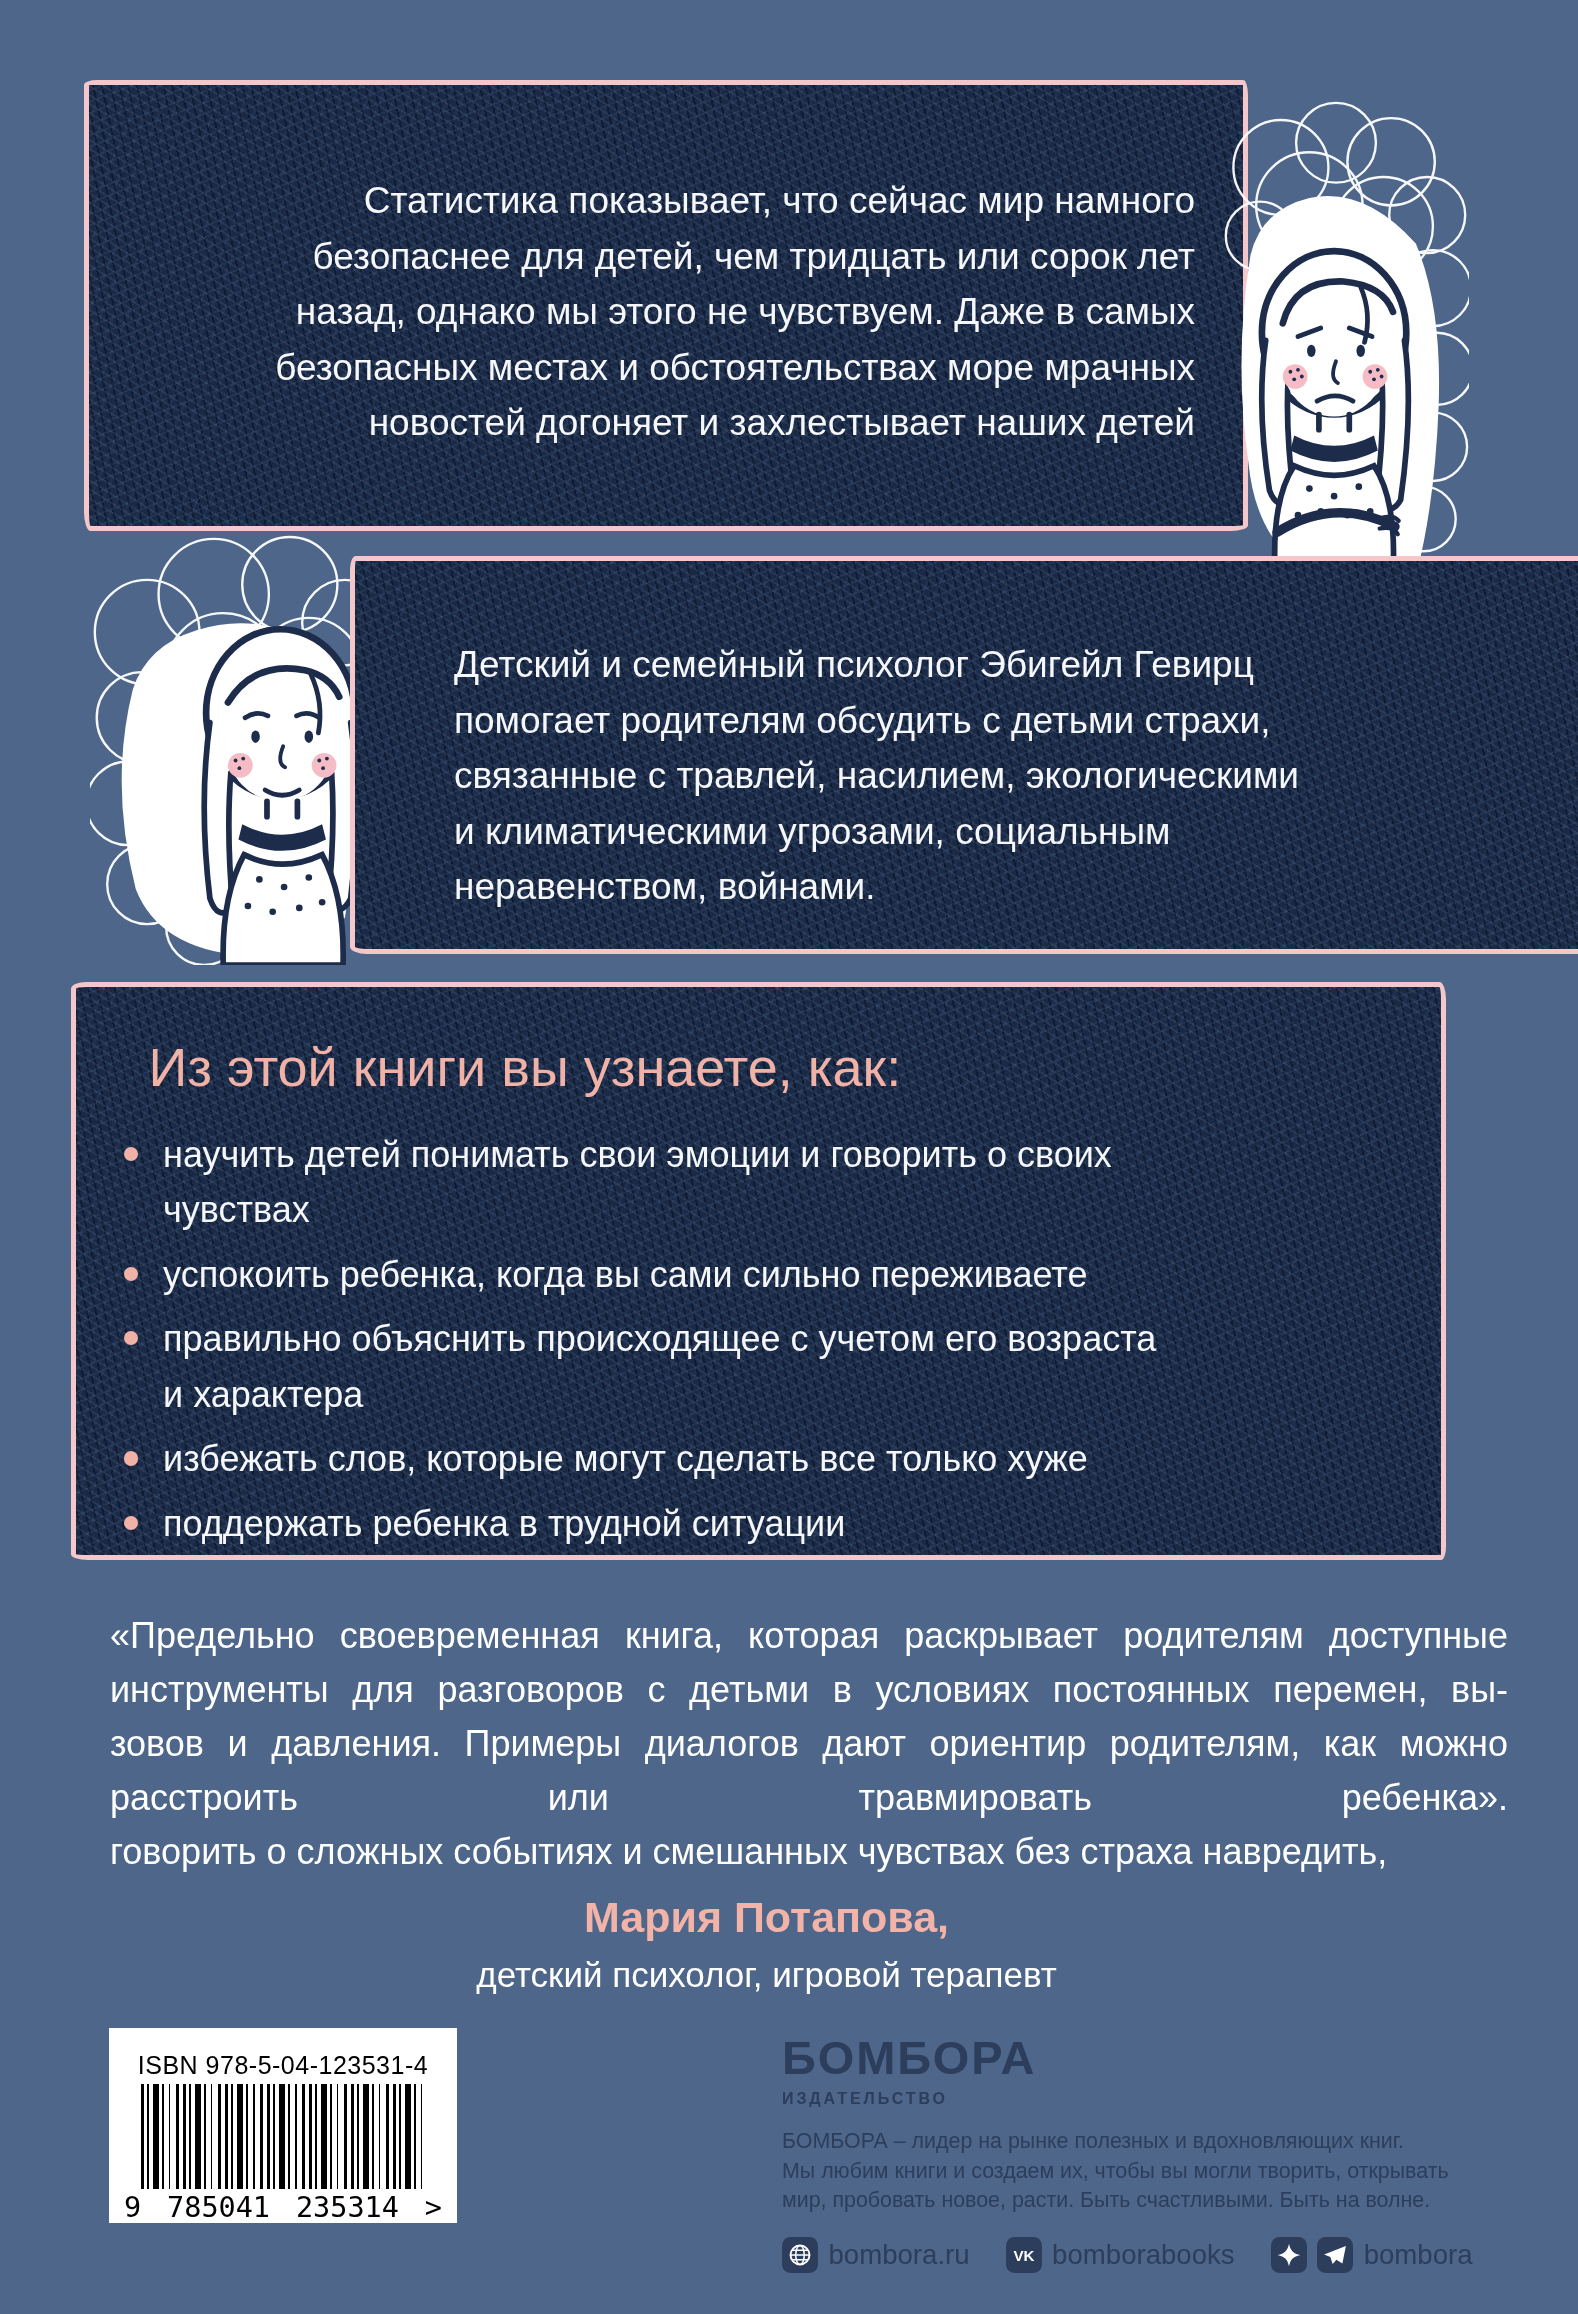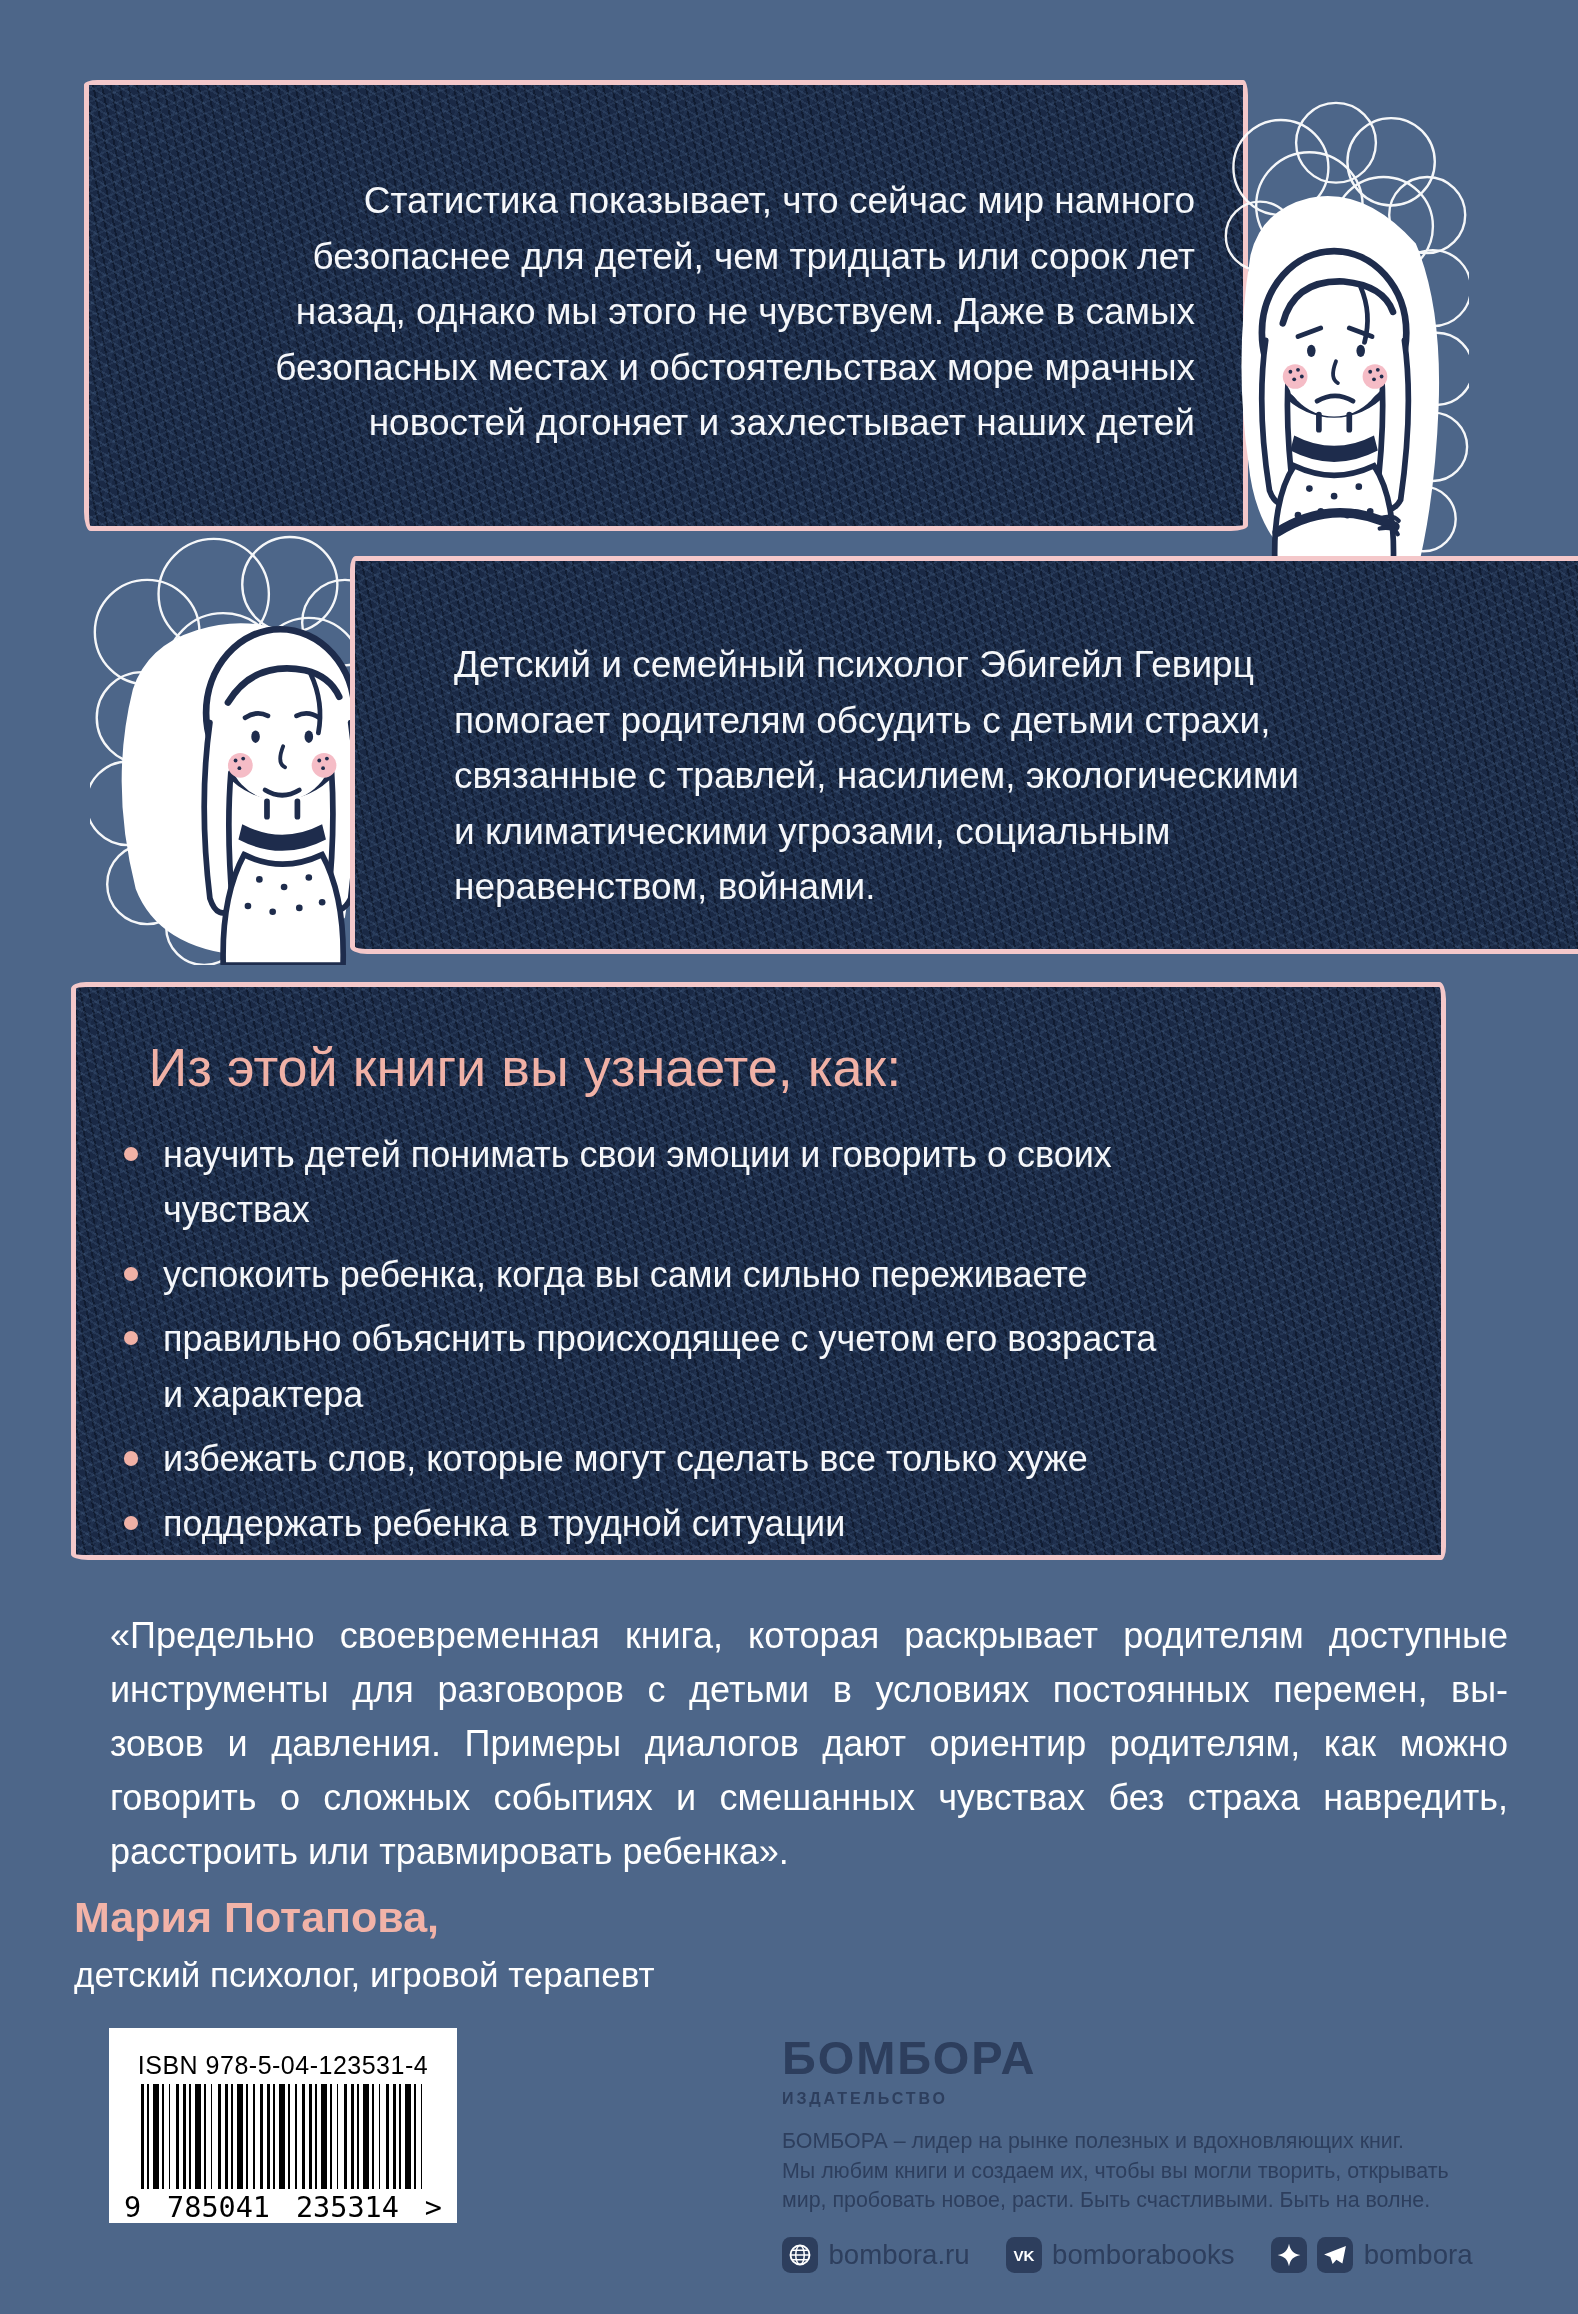--- a/index.html
+++ b/index.html
@@ -39,21 +39,21 @@
   .bullet .dot{
     flex:0 0 14.3px; width:14.3px; height:14.3px; border-radius:50%;
     background:#f0b1a6; margin:20px 25px 0 3.8px;
   }
   
   #quote{ position:absolute; left:74px; top:1609px; width:1434px;
     color:#ffffff; font-size:36px; line-height:1.5; }
   #quote .qline{ text-align:justify; text-align-last:justify;margin-left:36px; }
   #quote .qline:last-child{ text-align-last:left; }
   #attribution{ position:absolute; left:74px; top:1893px; width:1434px;
-    text-align:left; padding-right:0; box-sizing:border-box; }
+    text-align:center; padding-right:0; box-sizing:border-box; }
   #quote-author{ font-size:43px; font-weight:bold; color:#f2b3a8; padding-right:49px; }
   #quote-author-title{ font-size:35px; color:#ffffff; margin-top:13.3px; padding-right:49px; }
   
   #isbn-box{ position:absolute; left:109px; top:2028px; width:348px; height:195px;
     background:#ffffff; color:#000; text-align:center; }
   #isbn-label{ font-size:25px; margin-top:23px; letter-spacing:0.5px; }
   #barcode{ width:285px; height:105px; margin:3.8px auto 0;
     background:repeating-linear-gradient(90deg,
       #000 0 2.9px, #fff 2.9px 5.7px, #000 5.7px 7.6px, #fff 7.6px 12.4px,
       #000 12.4px 18px, #fff 18px 21px, #000 21px 23px, #fff 23px 27.6px,
@@ -252,22 +252,22 @@
           </div>
         </div>
       </div>
   </div>
 
   <div id="quote">
 
   <div class="qline">«Предельно своевременная книга, которая раскрывает родителям доступные</div>
       <div class="qline">инструменты для разговоров с детьми в условиях постоянных перемен, вы-</div>
       <div class="qline">зовов и давления. Примеры диалогов дают ориентир родителям, как можно</div>
+      <div class="qline">расстроить или травмировать ребенка».</div>
       <div class="qline">говорить о сложных событиях и смешанных чувствах без страха навредить,</div>
-      <div class="qline">расстроить или травмировать ребенка».</div>
     </div>
   <div id="attribution">
     <div id="quote-author">Мария Потапова,</div>
     <div id="quote-author-title">детский психолог, игровой терапевт</div>
   </div>
 
   <div id="isbn-box">
     <div id="isbn-label">ISBN 978-5-04-123531-4</div>
     <div id="barcode"></div>
     <div id="isbn-digits">

